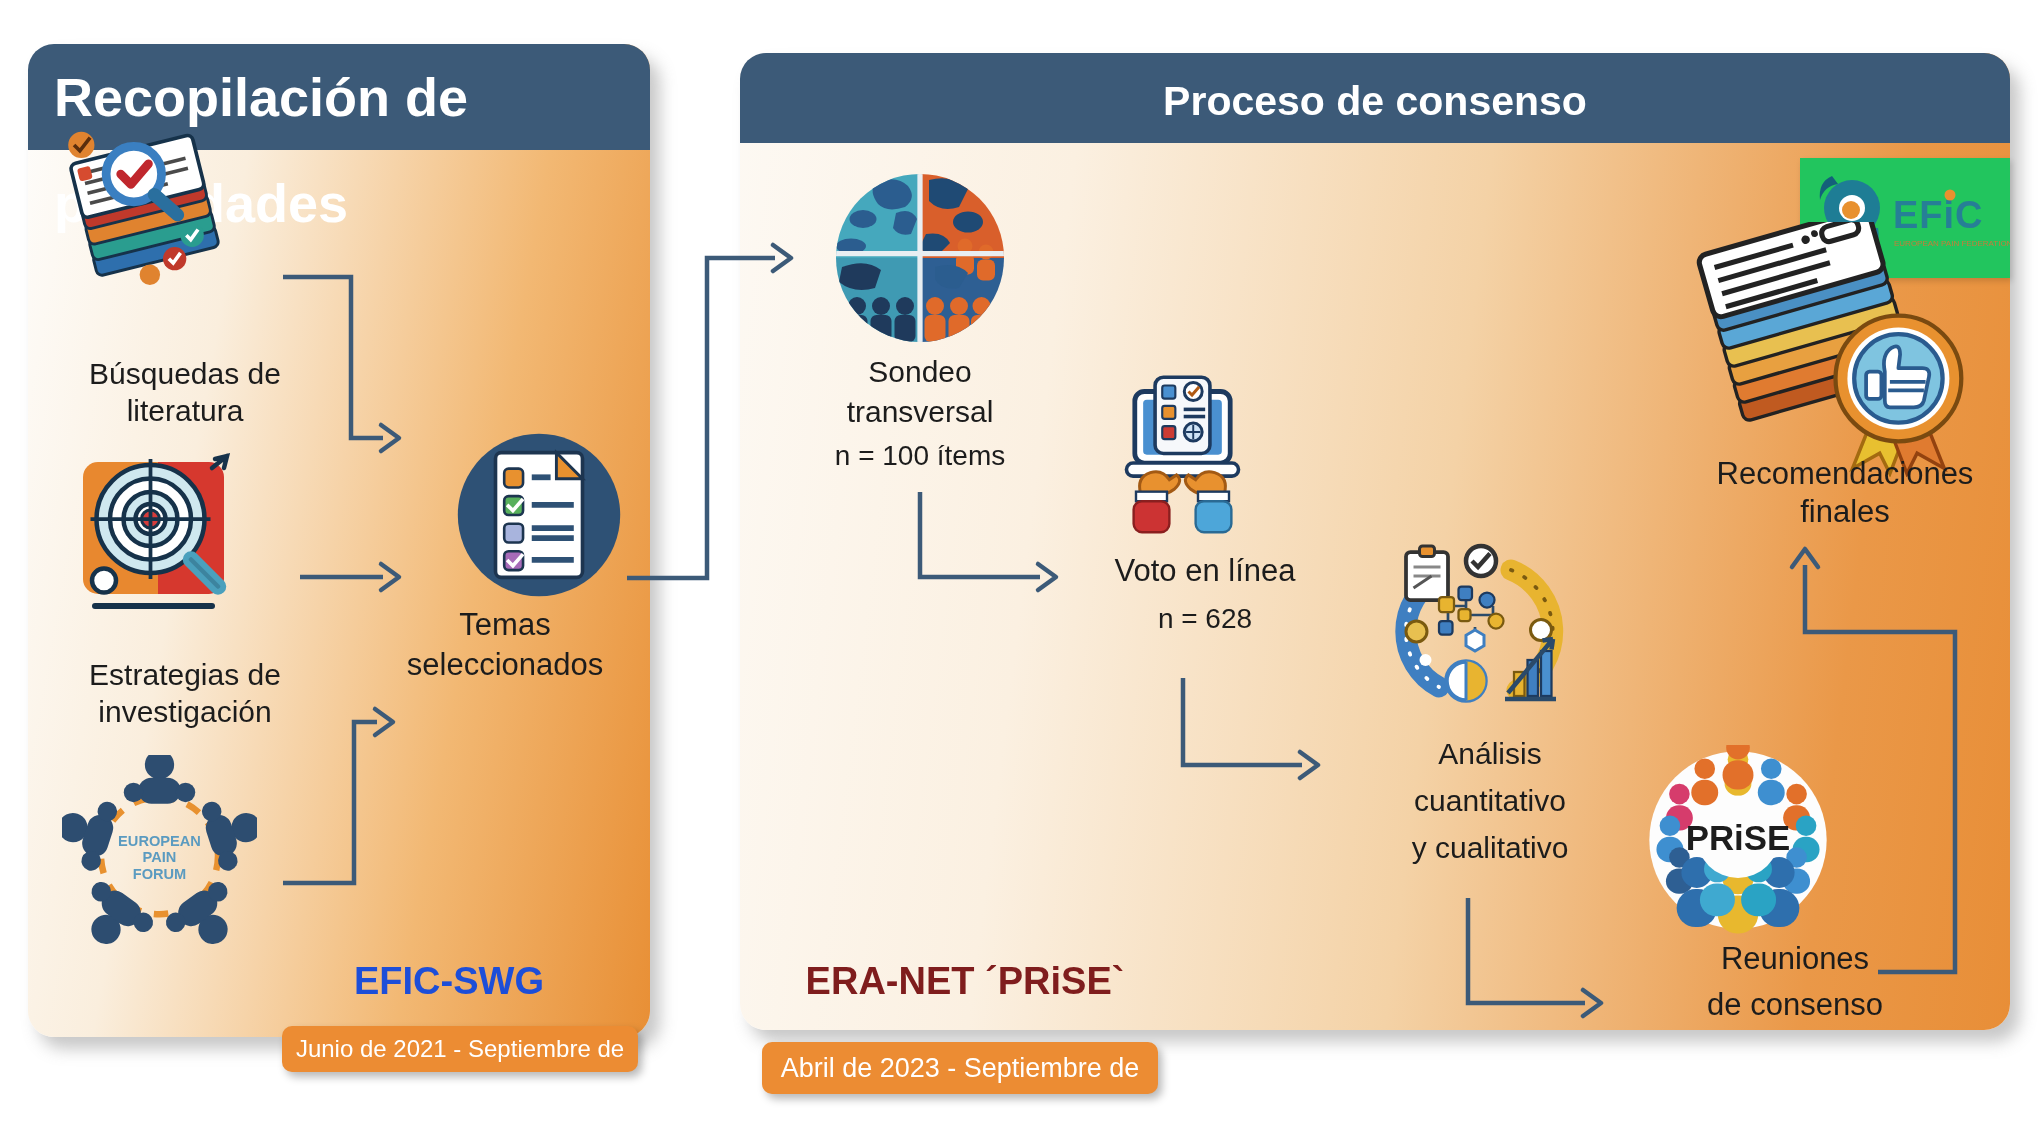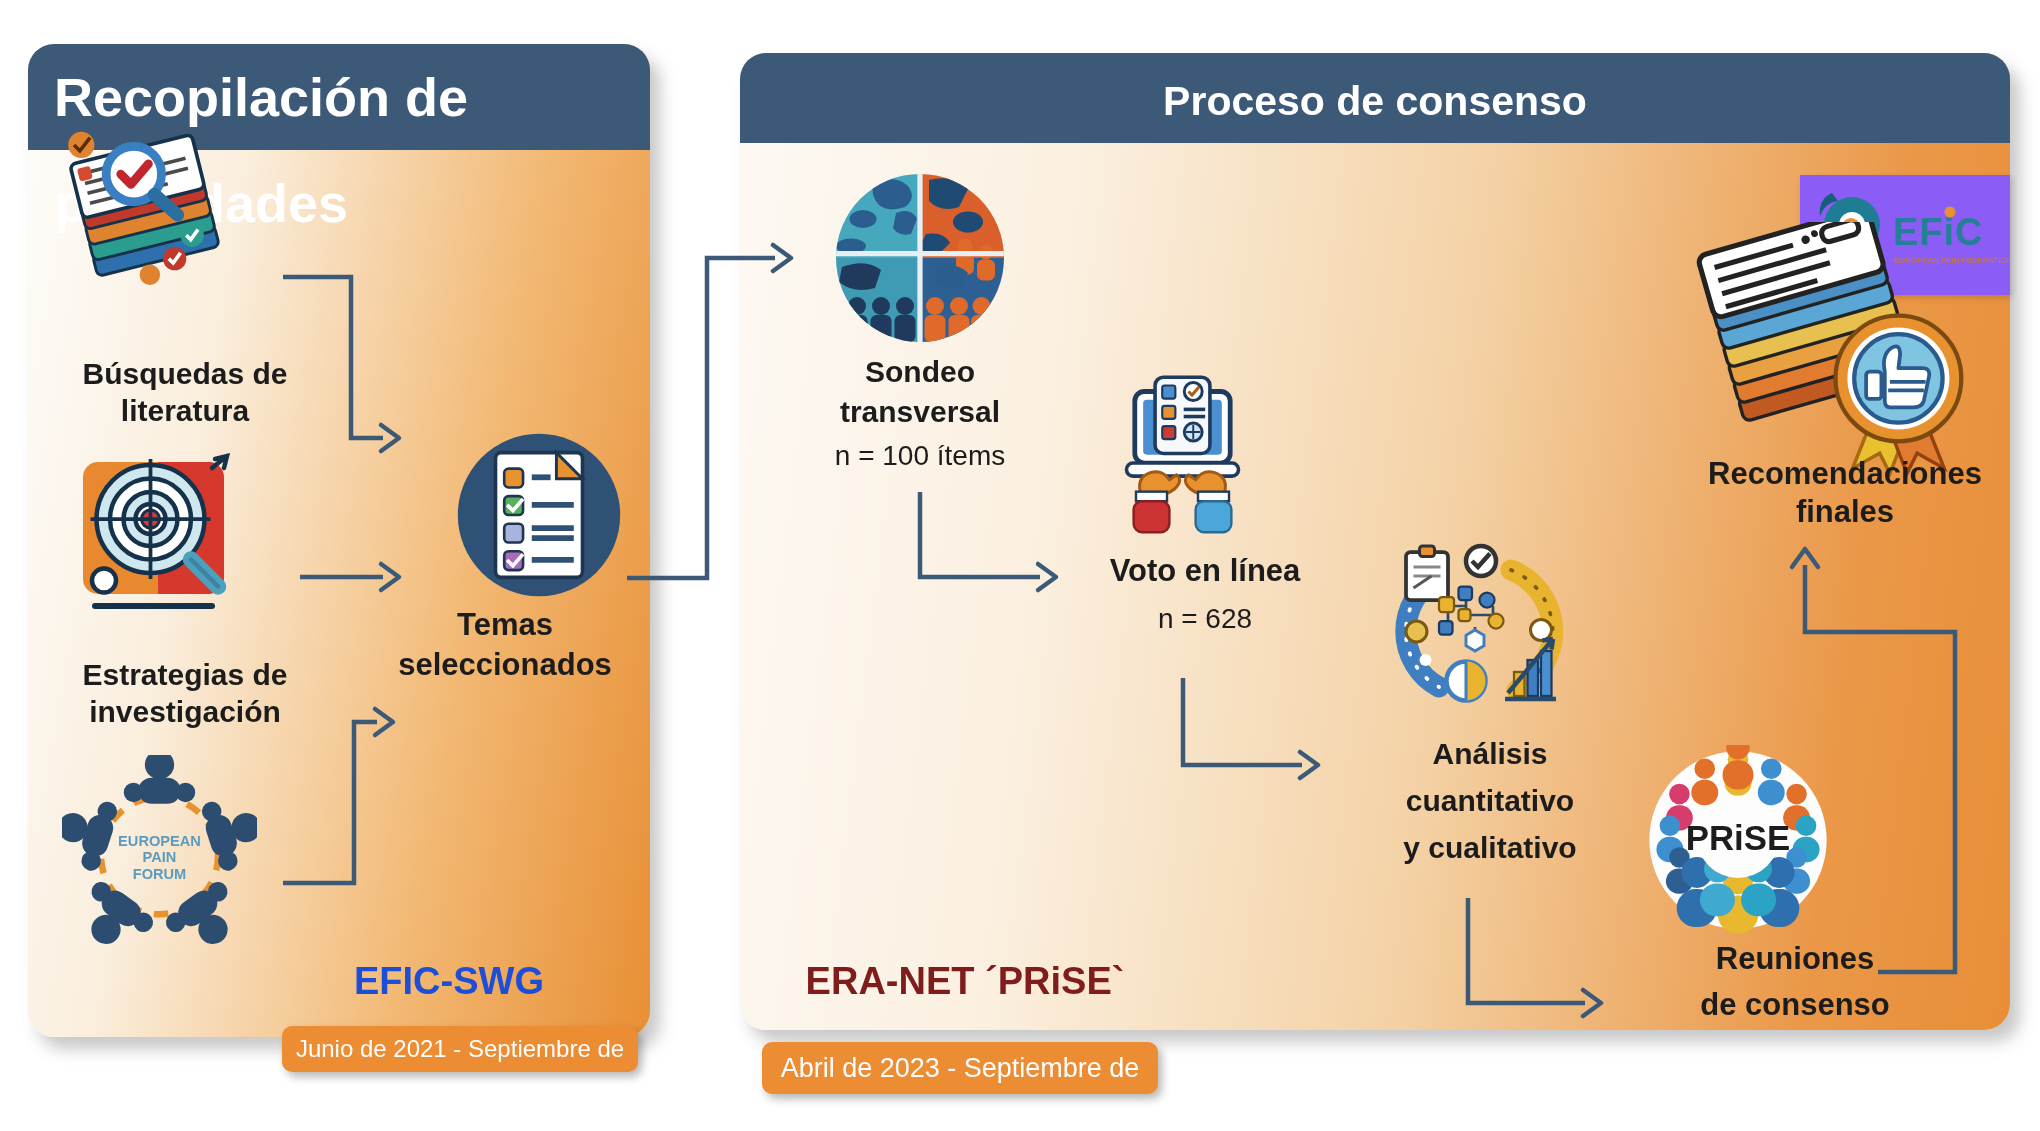--- a/index.html
+++ b/index.html
@@ -16,31 +16,31 @@
   .panel-right{
     left:740px;top:53px;width:1270px;height:977px;
     background:linear-gradient(97deg,#fdf9f3 0%,#fbf0e1 25%,#f4d2a6 55%,#ea9848 85%,#e88e37 100%);
   }
   .panel-header{
     position:absolute;left:0;top:0;width:100%;background:var(--header-blue,#3c5a78);
     border-radius:26px 26px 0 0;color:#ffffff;font-weight:bold;
   }
   .panel-left .panel-header{height:106px;line-height:106px;font-size:54px;padding-left:26px;box-sizing:border-box;}
   .panel-right .panel-header{height:90px;line-height:97px;font-size:41px;text-align:center;}
-  .lbl{position:absolute;z-index:6;text-align:center;font-weight:bold;white-space:pre-line;}
+  .lbl{position:absolute;z-index:6;text-align:center;font-weight:normal;white-space:pre-line;}
   .sub{position:absolute;z-index:6;text-align:center;font-weight:normal;}
   .icon{position:absolute;z-index:4;}
   .icon svg{display:block;width:100%;height:100%;}
   #connectors{position:absolute;left:0;top:0;z-index:5;pointer-events:none;}
   .badge{
     position:absolute;z-index:7;background:var(--badge-orange,#ec8c33);color:#ffffff;
     border-radius:10px;text-align:center;box-shadow:4px 5px 8px rgba(0,0,0,.28);
   }
   .org{position:absolute;z-index:7;font-weight:bold;text-align:center;}
-  .efic-box{position:absolute;z-index:3;background:#8b5cf6;box-shadow:2px 3px 6px rgba(0,0,0,.15);margin-top:17px;}
+  .efic-box{position:absolute;z-index:3;background:#22c55e;box-shadow:2px 3px 6px rgba(0,0,0,.15);}
 </style>
 </head>
 <body>
 
 <div class="canvas">
 
   <div class="panel panel-left">
     <div class="panel-header">Recopilación de prioridades</div>
   </div>
 

